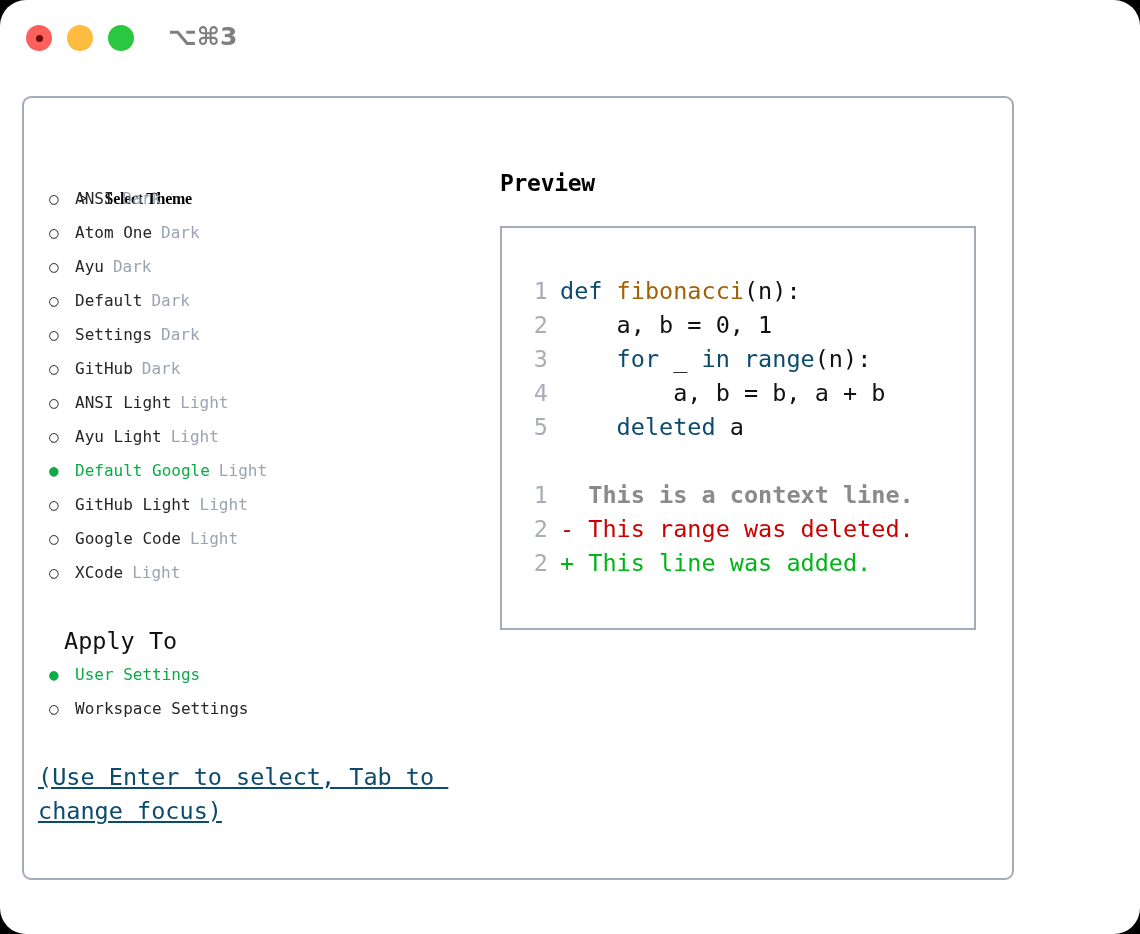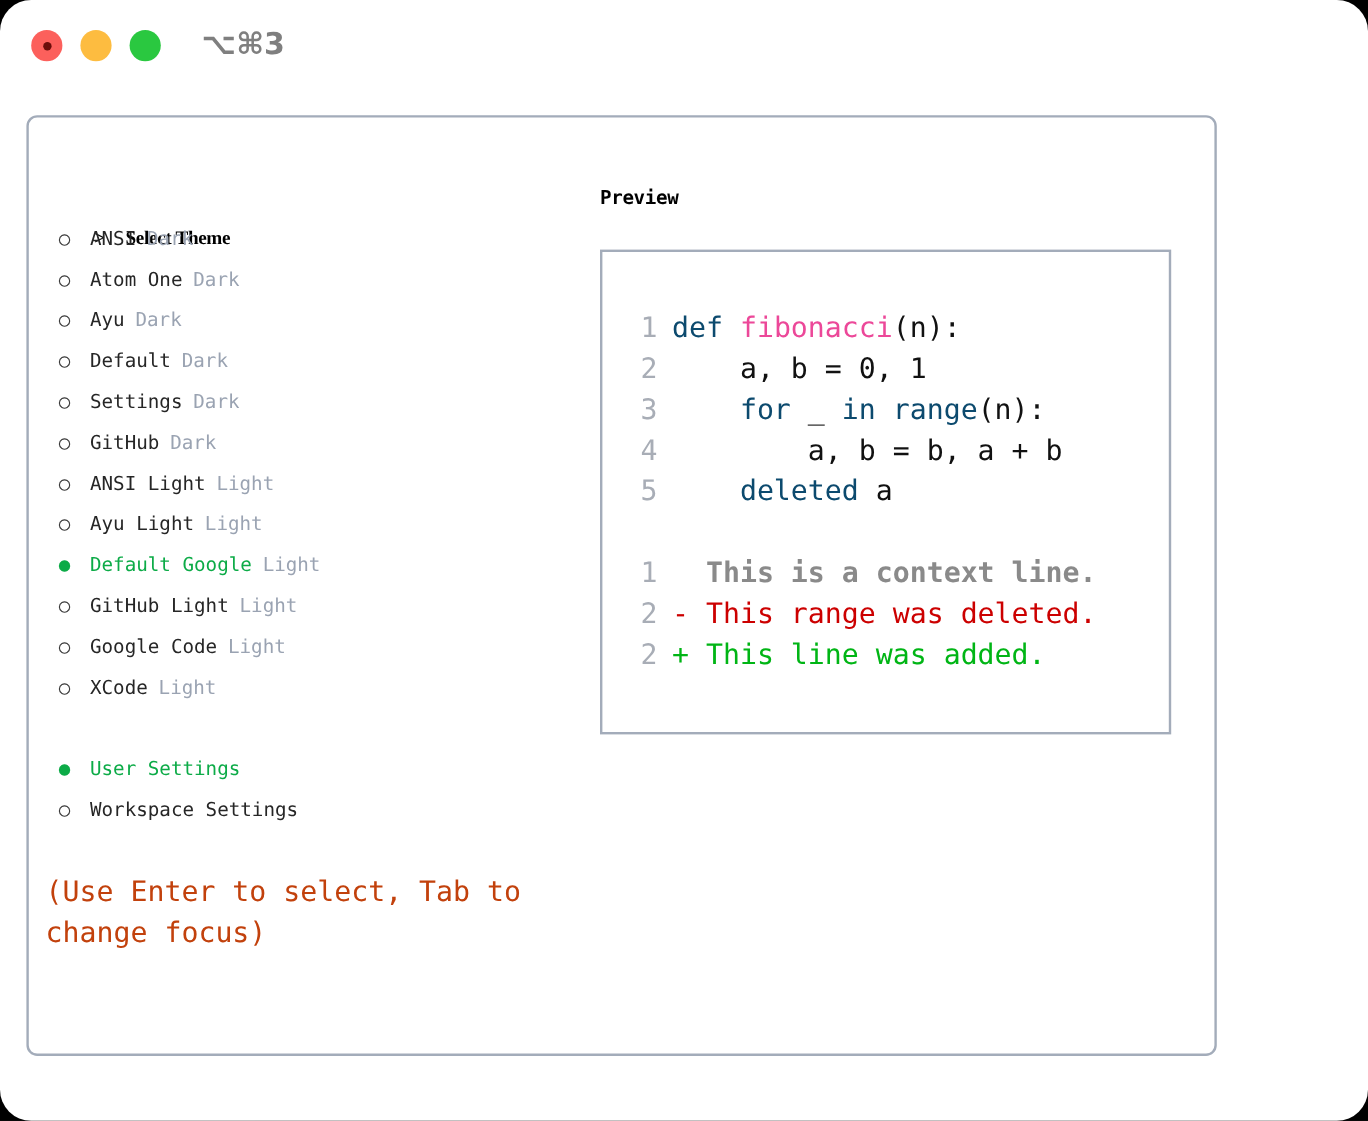--- a/index.html
+++ b/index.html
@@ -128,39 +128,41 @@
     white-space: pre;
     padding-left: 26px;
   }
 
   .spacer-lg { height: 34px; }
   .spacer-md { height: 34px; }
 
   .hint {
     font-size: 23.5px;
     line-height: 34px;
-    color: #c2410c;
+    color: #0c4a6e;
     width: 410px;
     white-space: pre-wrap;
     word-break: normal;
+    text-decoration: underline;
   }
 
   
   .right-col {
     position: absolute;
     left: 476px;
     top: 50px;
     width: 500px;
   }
   .preview-title {
-    font-size: 16px;
+    font-size: 23px;
     line-height: 34px;
     font-weight: bold;
     color: #000000;
     letter-spacing: -0.3px;
+    margin-top: 18px;
   }
   .preview-box {
     margin-top: 26px;
     width: 476px;
     height: 404px;
     border: 2px solid #a3acba;
     box-sizing: border-box;
     background: #ffffff;
     padding: 46px 0 0 18px;
   }
@@ -172,21 +174,21 @@
     color: #111111;
   }
   .lno {
     display: inline-block;
     width: 28px;
     text-align: right;
     color: #a8adb6;
     margin-right: 12px;
   }
   .kw   { color: #0c4a6e; }
-  .fn   { color: #ec4899; margin-top: 20px; }
+  .fn   { color: #a16207; margin-top: 20px; }
   .plain{ color: #111111; }
 
   .diff-gap { height: 34px; }
   .diff-context { color: #8a8a8a; font-weight: bold; }
   .diff-del     { color: #cc0000; }
   .diff-add     { color: #00b515; }
 </style>
 </head>
 <body>
 
@@ -219,20 +221,21 @@
           <div class="row"><span class="marker">○</span><span class="theme-name">ANSI Light</span><span class="variant">Light</span></div>
           <div class="row"><span class="marker">○</span><span class="theme-name">Ayu Light</span><span class="variant">Light</span></div>
           <div class="row selected"><span class="marker sel">●</span><span class="theme-name">Default Google</span><span class="variant">Light</span></div>
           <div class="row"><span class="marker">○</span><span class="theme-name">GitHub Light</span><span class="variant">Light</span></div>
           <div class="row"><span class="marker">○</span><span class="theme-name">Google Code</span><span class="variant">Light</span></div>
           <div class="row"><span class="marker">○</span><span class="theme-name">XCode</span><span class="variant">Light</span></div>
         </div>
 
       <div class="spacer-lg"></div>
 
+      <div class="section-label">Apply To</div>
 
       <div id="apply-rows">
           <div class="row selected"><span class="marker sel">●</span><span class="theme-name">User Settings</span></div>
           <div class="row"><span class="marker">○</span><span class="theme-name">Workspace Settings</span></div>
         </div>
 
       <div class="spacer-md"></div>
 
       <div class="hint">(Use Enter to select, Tab to change focus)</div>
     </div>

